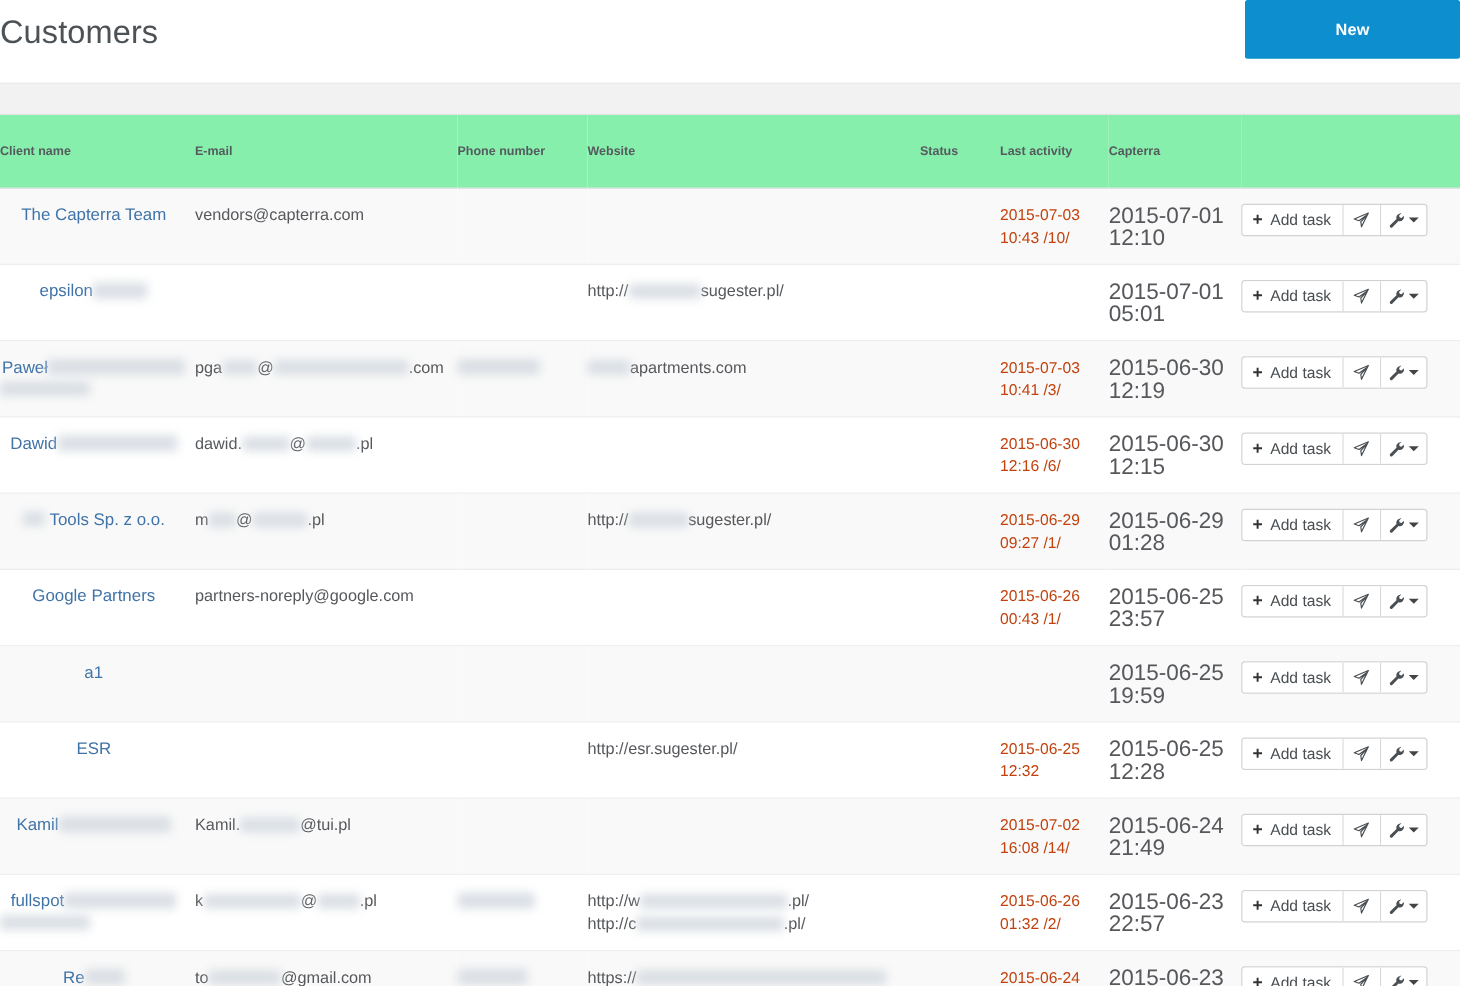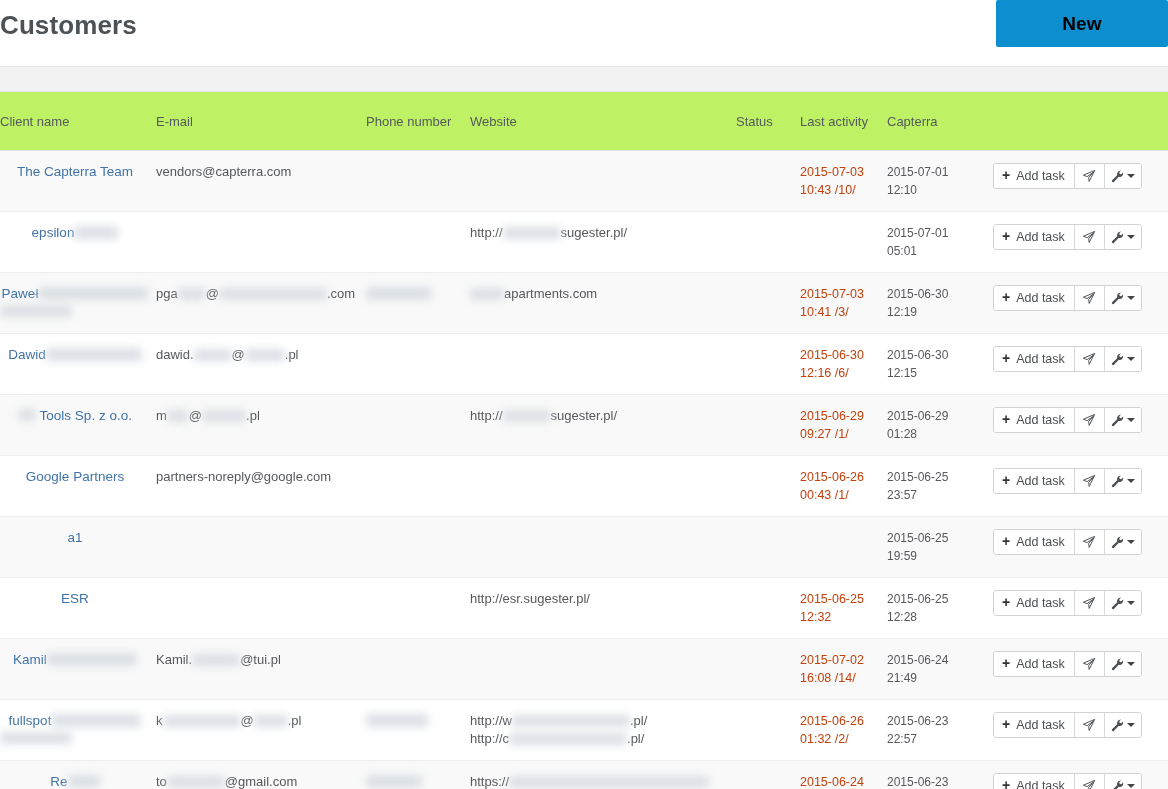--- a/index.html
+++ b/index.html
@@ -19,38 +19,38 @@
   .page-header {
     position: relative;
     height: 66px;
     background: #ffffff;
   }
   .page-title {
     position: absolute;
     left: 0px;
     top: 8px;
     font-size: 26px;
-    font-weight: 700;
+    font-weight: 400;
     color: #4d5256;
     letter-spacing: 0.1px;
     line-height: 34px;
     white-space: nowrap;
   }
   .new-button {
     position: absolute;
     right: 0px;
     top: 0px;
     width: 172px;
     height: 47px;
     background: #0d8ecf;
     border: none;
     border-radius: 2px;
-    color: #000000;
+    color: #ffffff;
     font-family: "Liberation Sans", sans-serif;
-    font-size: 19px;
+    font-size: 13px;
     font-weight: 700;
     letter-spacing: 0.2px;
     cursor: pointer;
     padding: 0;
   }
 
   
   .toolbar-band {
     height: 26px;
     background: #f2f2f2;
@@ -64,27 +64,27 @@
     background: #ffffff;
   }
   table.customers {
     width: 1168px;
     border-collapse: collapse;
     table-layout: fixed;
   }
   table.customers thead th {
     text-align: left;
     vertical-align: top;
-    font-size: 13px;
-    font-weight: 400;
+    font-size: 10px;
+    font-weight: 700;
     color: #555a5e;
     padding: 22px 6px 20px 0;
     line-height: 16px;
     border-bottom: 1px solid #e4e4e4;
-    background: #bef264;
+    background: #86efac;
   }
   th.col-client   { width: 156px; padding-left: 16px; }
   th.col-email    { width: 210px; }
   th.col-phone    { width: 104px; }
   th.col-website  { width: 266px; }
   th.col-status   { width: 64px; text-align: right; padding-right: 8px; }
   th.col-activity { width: 87px; }
   th.col-created  { width: 106px; }
   th.col-actions  { width: 175px; }
 
@@ -116,21 +116,21 @@
     color: #c2410c;
     text-decoration: none;
     font-size: 12.5px;
     line-height: 18px;
     cursor: pointer;
     display: block;
     white-space: nowrap;
   }
   .created-text {
     color: #56585c;
-    font-size: 12px;
+    font-size: 18px;
     line-height: 18px;
     white-space: nowrap;
   }
   .email-text, .site-text, .phone-text {
     color: #56585c;
     font-size: 13px;
     line-height: 18px;
     word-break: break-all;
   }
   .site-line { display: block; white-space: nowrap; }

